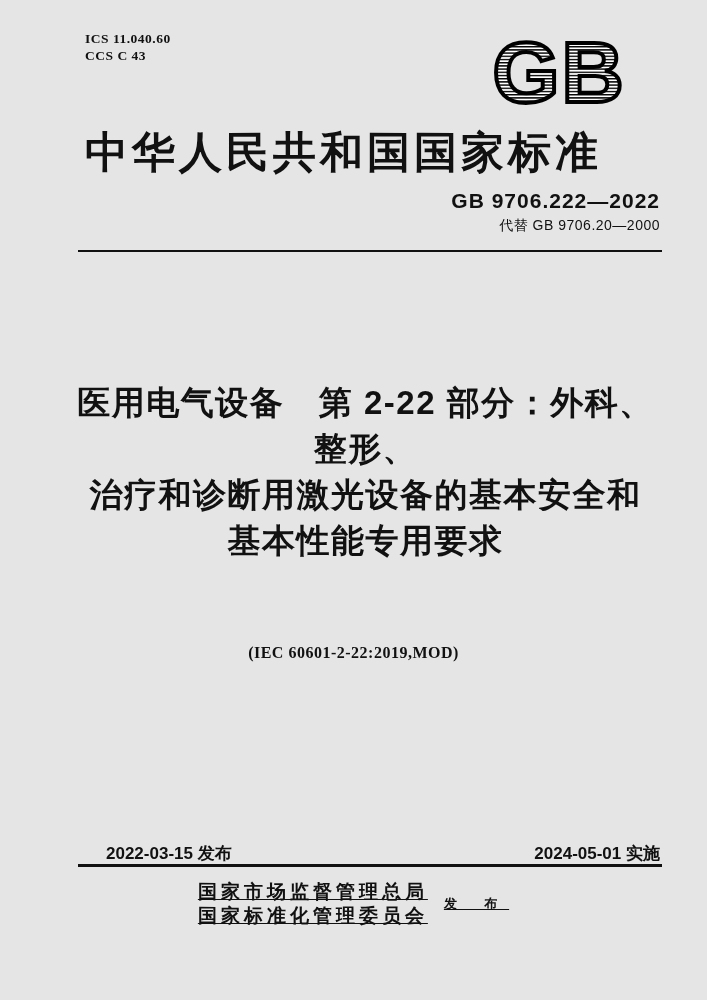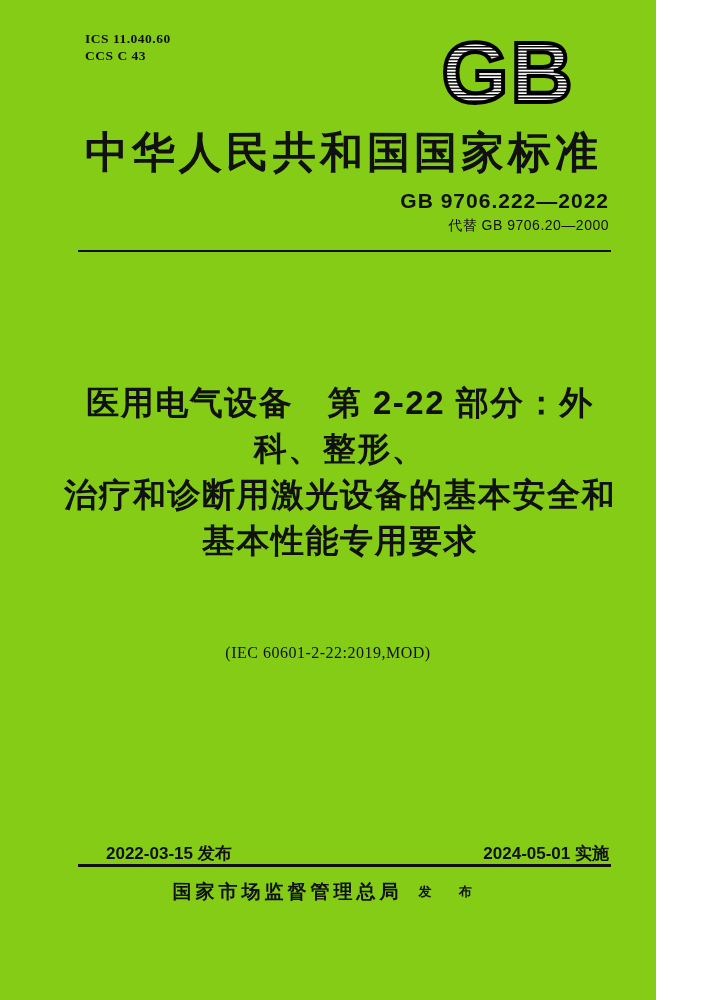--- a/index.html
+++ b/index.html
@@ -1,19 +1,19 @@
 <!DOCTYPE html>
 <html><head>
 <meta charset="utf-8">
 <style>
   html,body{margin:0;padding:0;background:#ffffff;}
   .page{
     position:relative;
-    width:656px;height:1000px;
-    background:#84cc16;
+    width:707px;height:1000px;
+    background:#e5e5e5;
     color:#111;
     font-family:"Liberation Serif", serif;
     overflow:hidden;
   }
   
   .meta{
     position:absolute;left:85px;top:30px;
     font-weight:bold;font-size:13.5px;line-height:17px;
     font-family:"Liberation Serif", serif;
     letter-spacing:0.5px;
@@ -47,39 +47,39 @@
   }
   
   .title-en{
     position:absolute;left:60px;right:60px;top:535px;
     text-align:center;font-weight:bold;font-size:16.5px;line-height:29px;
     font-family:"Liberation Serif", serif;
   }
   
   .adoption{
     position:absolute;left:0;right:0;top:644px;
-    text-align:center;font-weight:normal;font-size:16px;
+    text-align:center;font-weight:bold;font-size:16px;
     letter-spacing:0.5px;
     font-family:"Liberation Serif", serif;
   }
   
   .dates{
     position:absolute;left:85px;right:47px;top:842px;
     display:flex;justify-content:space-between;
     font-family:"Liberation Sans", sans-serif;
     font-weight:bold;font-size:17px;margin-left:21px;
   }
   .rule-bottom{
     position:absolute;left:78px;right:45px;top:864px;height:3px;background:#111;
   }
   
   .publisher{
     position:absolute;left:0;right:0;top:880px;
     display:flex;justify-content:center;align-items:center;gap:16px;
-    font-family:"Liberation Serif", serif;font-weight:bold;
+    font-family:"Liberation Serif", serif;font-weight:bold;text-decoration:underline;
   }
   .publisher .names{font-size:19px;line-height:24px;letter-spacing:4px;}
   .publisher .label{font-size:13px;letter-spacing:12px;white-space:nowrap;}
 </style>
 </head>
 <body>
 
 <div class="page">
 
   <div class="meta">
@@ -120,17 +120,18 @@
   <div class="dates">
     <span>2022-03-15 发布</span>
     <span>2024-05-01 实施</span>
   </div>
 
   <div class="rule-bottom"></div>
 
   <div class="publisher">
     <div class="names">
       <div>国家市场监督管理总局</div>
+      <div>国家标准化管理委员会</div>
     </div>
     <div class="label">发 布</div>
   </div>
 
 </div>
 
 </body></html>

